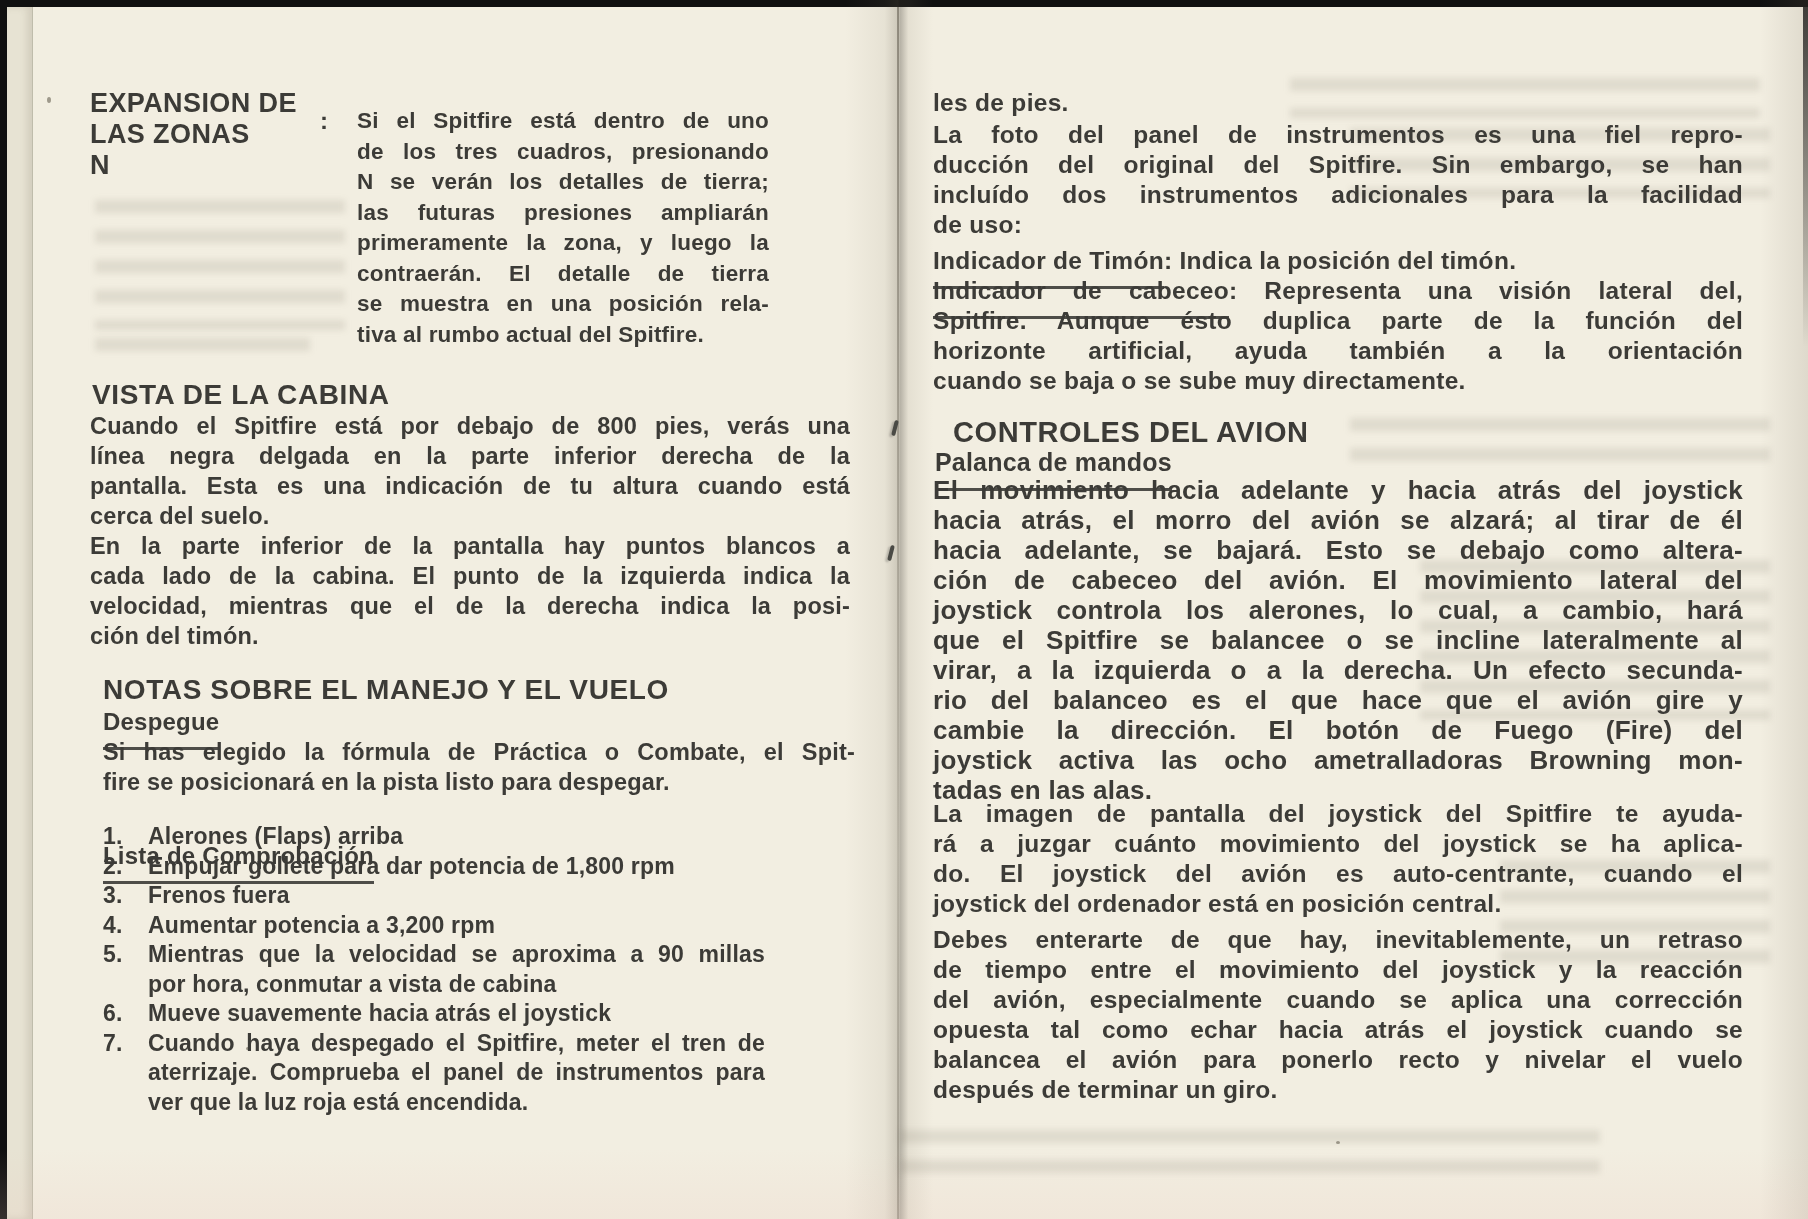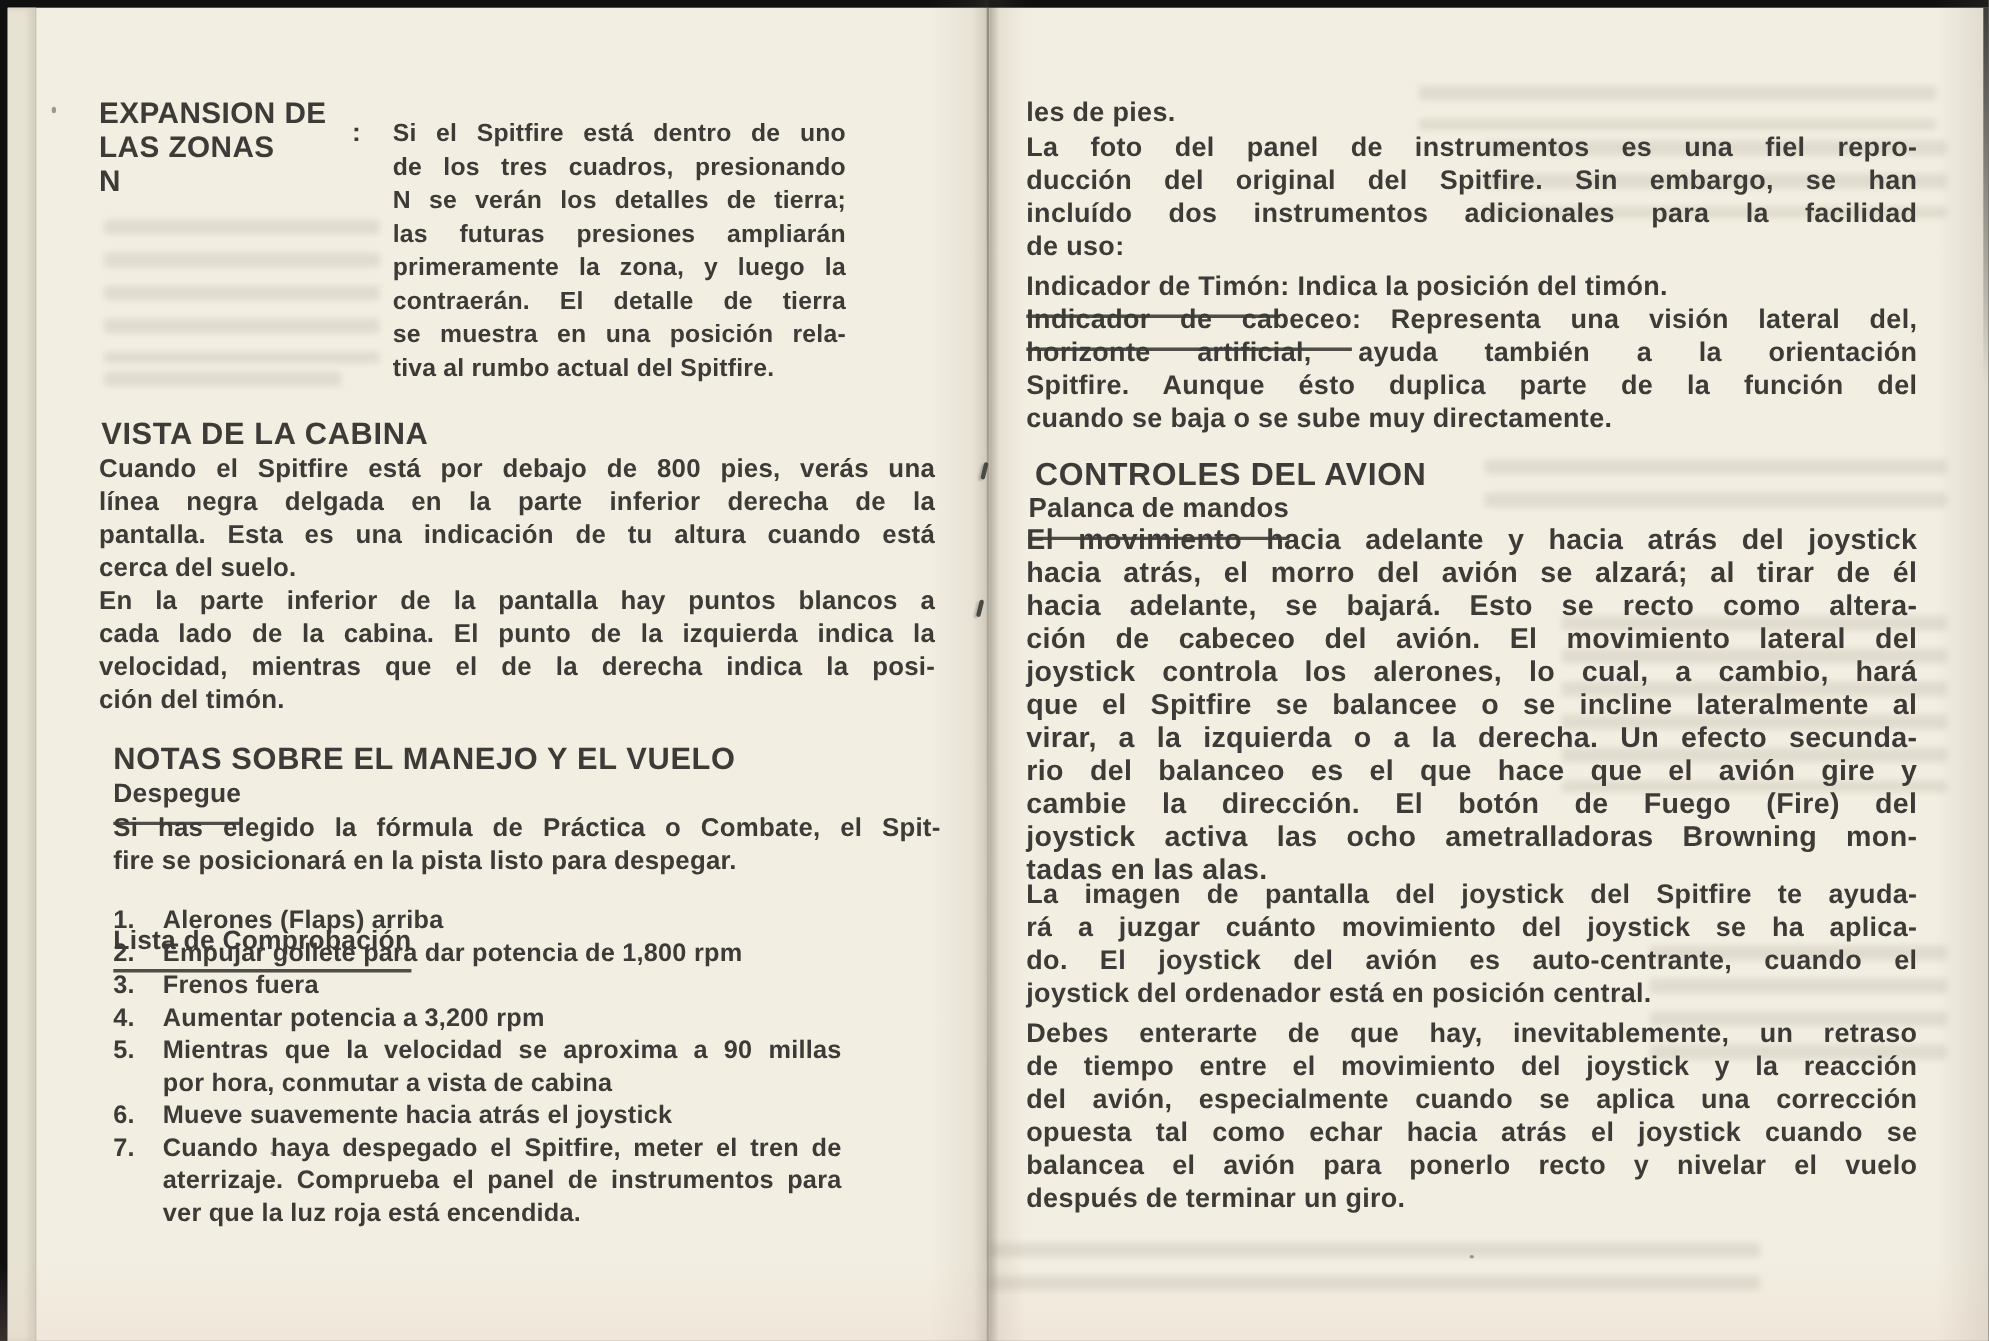--- a/index.html
+++ b/index.html
@@ -58,21 +58,21 @@
   .p-despegue{left:13px;top:737px;width:752px;font-size:23.5px;line-height:30px;letter-spacing:.2px;}
   .sub.lista{left:13px;top:797px;margin-top:44px;}
   .checklist{position:absolute;left:13px;top:822px;width:662px;font-size:23px;line-height:29.5px;letter-spacing:.2px;}
   .item{display:flex;}
   .item .num{width:45px;flex:none;}
   .item .ilines{flex:1;min-width:0;}
   
   .p-intro{left:0;top:88px;width:810px;font-size:24.5px;line-height:30px;letter-spacing:.3px;}
   .p-foto{left:0;top:120px;width:810px;font-size:24.5px;line-height:30px;letter-spacing:.3px;}
   .p-indics{left:0;top:246px;width:810px;font-size:24.5px;line-height:30px;letter-spacing:.3px;}
-  .h.controles{left:8px;top:416px;font-size:29px;text-align:right;}
+  .h.controles{left:20px;top:416px;font-size:29px;text-align:right;}
   .sub.palanca{left:2px;top:447px;}
   .p-c1{left:0;top:475px;width:810px;font-size:26px;line-height:30px;letter-spacing:.3px;}
   .p-c2{left:0;top:799px;width:810px;font-size:24.5px;line-height:30px;letter-spacing:.3px;}
   .p-c3{left:0;top:925px;width:810px;font-size:24.5px;line-height:30px;letter-spacing:.3px;}
 </style>
 </head>
 <body>
 
 <div class="scan">
 
@@ -206,34 +206,34 @@
       </div>
 
     <div class="para p-indics">
       <div class="line last">
         <span class="u">Indicador de Timón</span><span>: Indica la posición del timón.</span>
       </div>
       <div class="line">
         <span class="u">Indicador de cabeceo</span><span>: Representa una visión lateral del,</span>
       </div>
       <div>
+          <div class="line">Spitfire. Aunque ésto duplica parte de la función del</div>
           <div class="line">horizonte artificial, ayuda también a la orientación</div>
-          <div class="line">Spitfire. Aunque ésto duplica parte de la función del</div>
           <div class="line last">cuando se baja o se sube muy directamente.</div>
         </div>
     </div>
 
     <h2 class="h controles">CONTROLES DEL AVION</h2>
     <div class="sub palanca">
       <span class="u">Palanca de mandos</span>
     </div>
     <div class="para p-c1">
         <div class="line">El movimiento hacia adelante y hacia atrás del joystick</div>
         <div class="line">hacia atrás, el morro del avión se alzará; al tirar de él</div>
-        <div class="line">hacia adelante, se bajará. Esto se recto como altera-</div>
+        <div class="line">hacia adelante, se bajará. Esto se debajo como altera-</div>
         <div class="line">ción de cabeceo del avión. El movimiento lateral del</div>
         <div class="line">joystick controla los alerones, lo cual, a cambio, hará</div>
         <div class="line">que el Spitfire se balancee o se incline lateralmente al</div>
         <div class="line">virar, a la izquierda o a la derecha. Un efecto secunda-</div>
         <div class="line">rio del balanceo es el que hace que el avión gire y</div>
         <div class="line">cambie la dirección. El botón de Fuego (Fire) del</div>
         <div class="line">joystick activa las ocho ametralladoras Browning mon-</div>
         <div class="line last">tadas en las alas.</div>
       </div>
     <div class="para p-c2">

